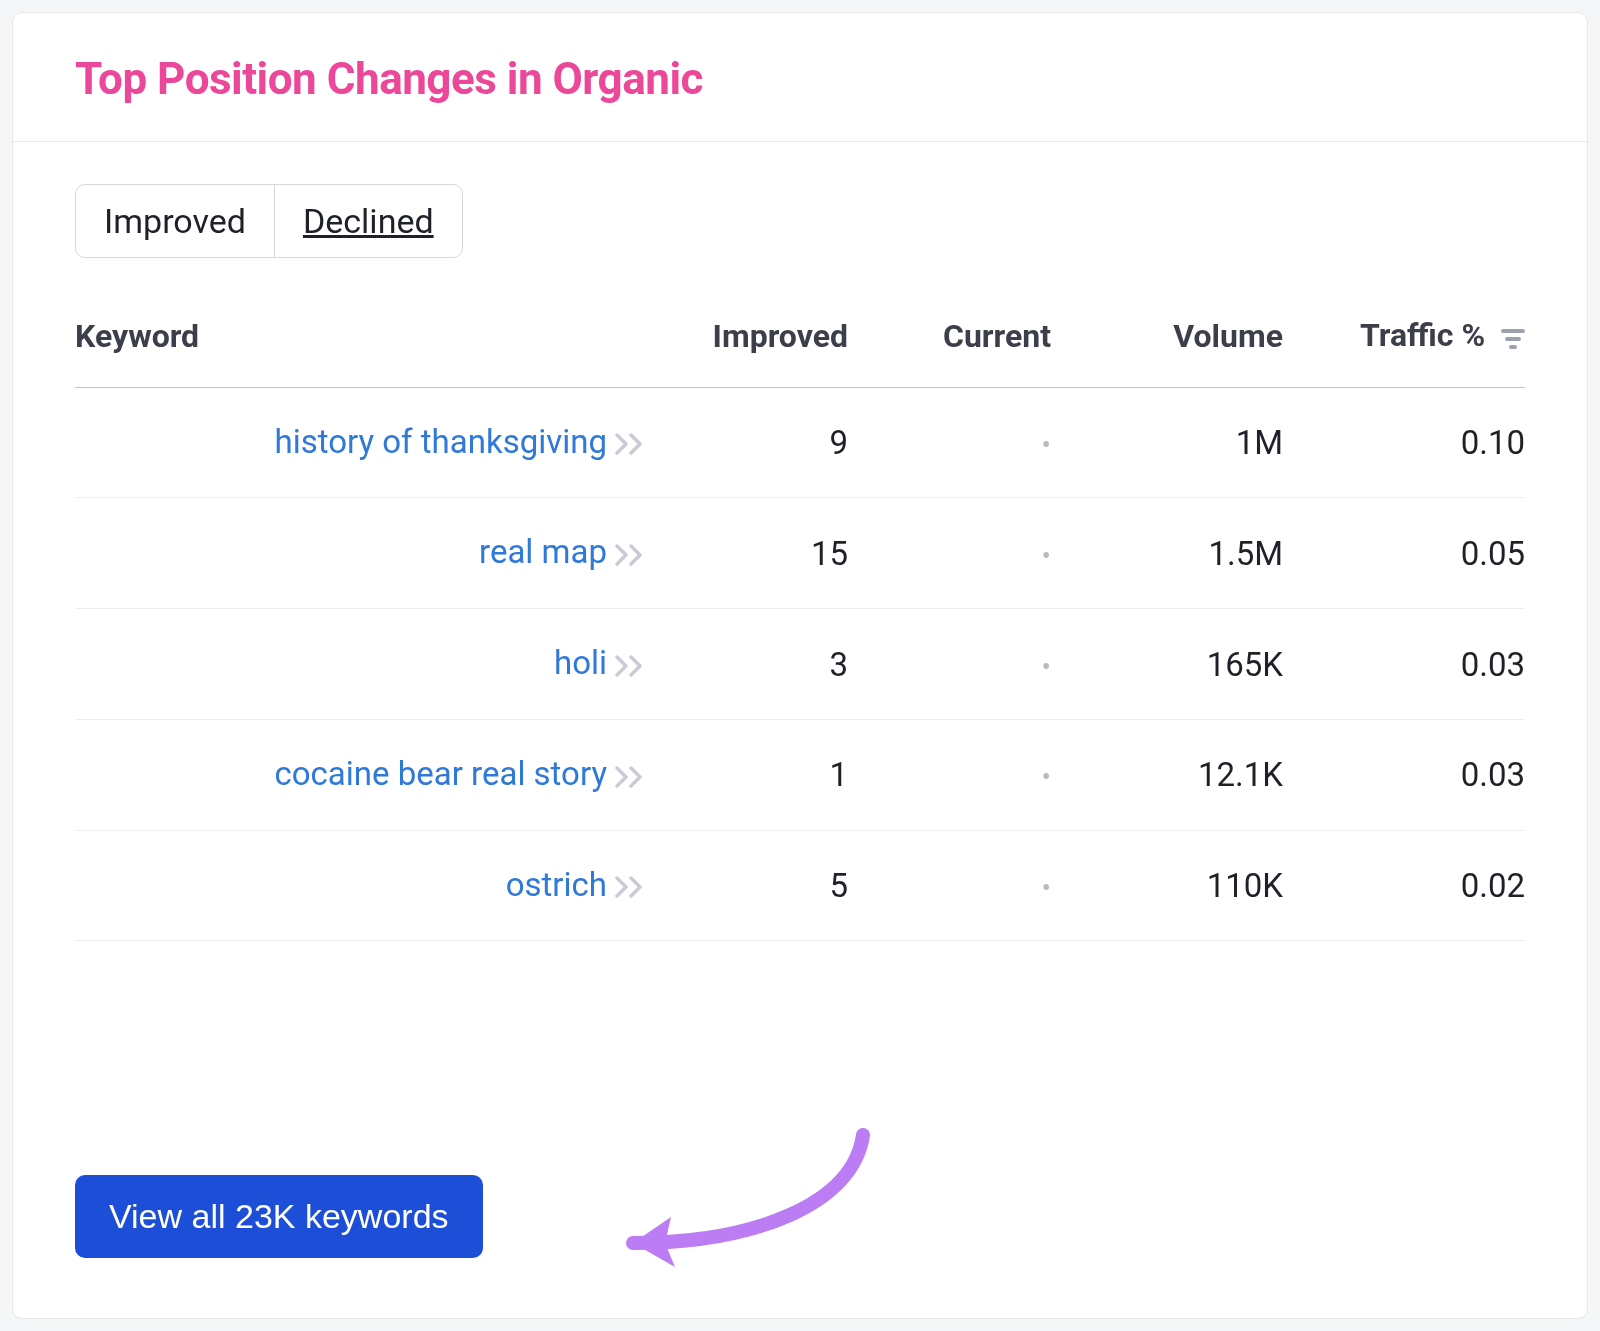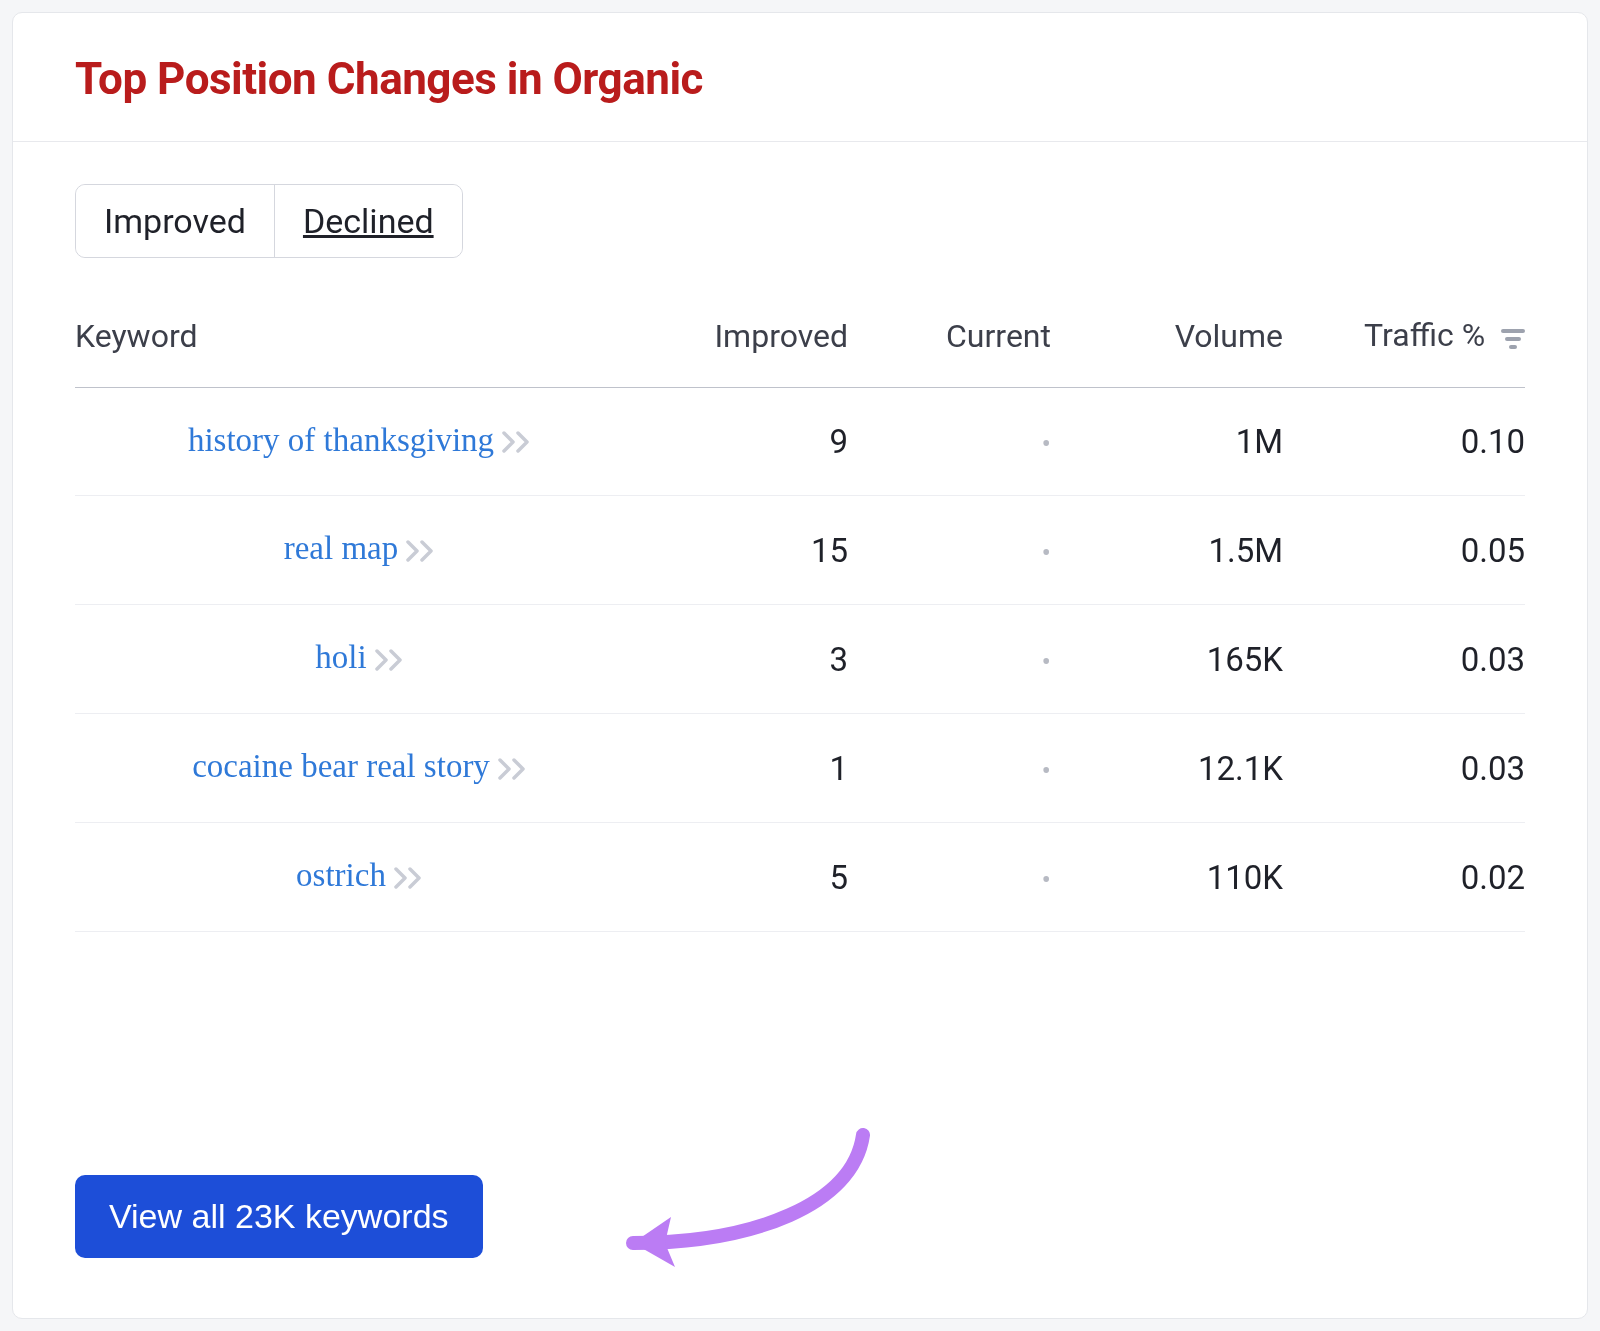--- a/index.html
+++ b/index.html
@@ -20,21 +20,21 @@
     display: flex;
     flex-direction: column;
   }
   .card-header {
     padding: 40px 62px 36px;
     border-bottom: 1px solid #e8e9ed;
   }
   .card-title {
     font-size: 44px;
     font-weight: 700;
-    color: #b91c1c;
+    color: #ec4899;
     letter-spacing: -0.5px;
   }
   .tabs-wrap {
     padding: 42px 62px 0;
   }
   .tabs {
     display: inline-flex;
     border: 1px solid #d5d7de;
     border-radius: 10px;
     overflow: visible;
@@ -62,41 +62,41 @@
     position: absolute;
     left: -2px; right: -2px; bottom: -10px;
     height: 10px;
     background: #bb7cf4;
     border-radius: 2px;
   }
   .table-wrap { padding: 38px 62px 0; flex: 1; }
   table { width: 100%; border-collapse: collapse; }
   th {
     text-align: right;
-    font-weight: 400;
+    font-weight: 700;
     font-size: 32px;
     color: #3c3f4a;
     padding: 20px 10px 30px;
     border-bottom: 1px solid #bfc2cb;
   }
   th:first-child { text-align: left; padding-left: 0; }
   th:last-child { padding-right: 0; }
   .sort-icon {
     display: inline-block;
     vertical-align: middle;
     margin-left: 8px;
   }
   td {
     font-size: 33px;
     color: #1f2129;
     padding: 34px 10px;
     border-bottom: 1px solid #edeef2;
     text-align: right;
   }
-  td:first-child { text-align: center; padding-left: 0; font-family: Liberation Serif, serif; }
+  td:first-child { text-align: right; padding-left: 0; }
   td:last-child { padding-right: 0; }
   .kw-link {
     color: #2f79d8;
     text-decoration: none;
     cursor: pointer;
   }
   .chevrons {
     display: inline-block;
     margin-left: 8px;
     vertical-align: middle;

